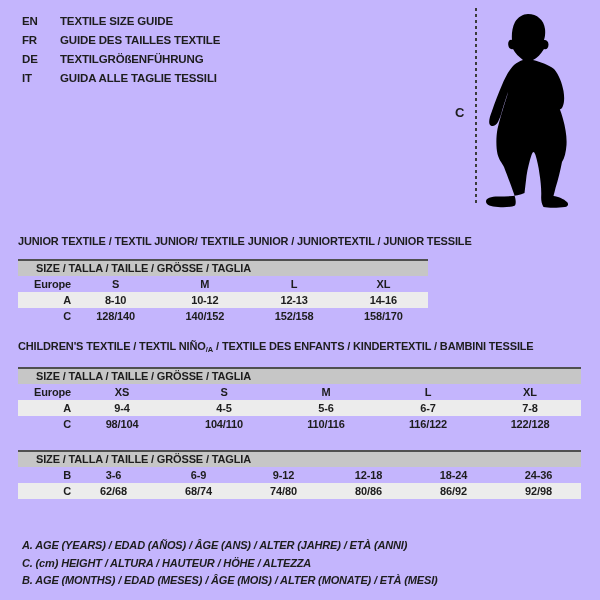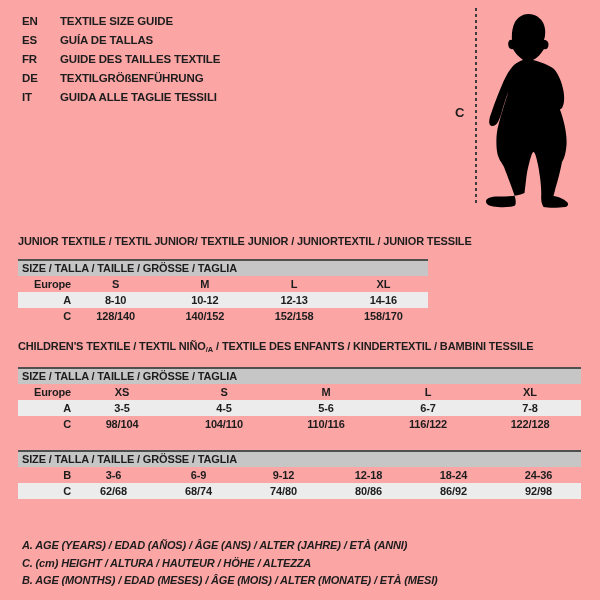--- a/index.html
+++ b/index.html
@@ -4,21 +4,21 @@
 <style>
   html,body{margin:0;padding:0;background:#ffffff;}
   body{
     width:600px;height:600px;
     font-family:"Liberation Sans", sans-serif;
     font-weight:700;
     color:#1d1d1d;
     letter-spacing:-0.15px;
     -webkit-font-smoothing:antialiased;
   }
-  .page{position:relative;width:600px;height:600px;background:#fca5a5;overflow:hidden;}
+  .page{position:relative;width:600px;height:600px;background:#c4b5fd;overflow:hidden;}
 
   
   .lang{position:absolute;left:22px;top:12px;font-size:11.5px;line-height:19px;}
   .lang-row{display:flex;}
   .lang-code{width:38px;flex:0 0 38px;}
 
   
   .dash-line{
     position:absolute;left:475px;top:8px;width:2px;height:198px;
     background:repeating-linear-gradient(to bottom,#3c3c3c 0 3px,transparent 3px 6px);
@@ -33,21 +33,21 @@
   .sec3{top:427px;width:563px;}
   .sec-title{font-size:11px;line-height:13px;white-space:nowrap;}
   .sec3 .sec-title{line-height:16px;}
   .sub{font-size:7.5px;vertical-align:-2px;letter-spacing:0;}
 
   .size-bar{
     margin-top:11px;
     border-top:2px solid #4f4f4f;
     background:#c6c6c6;
     font-size:11px;line-height:13px;
-    padding:1px 0 1px 4px;
+    padding:1px 0 1px 18px;
   }
   .sec3 .size-bar{margin-top:3px;}
 
   table{border-collapse:collapse;table-layout:fixed;width:100%;font-size:11px;}
   td{height:16px;text-align:center;padding:0;font-weight:700;overflow:hidden;white-space:nowrap;}
   td.lbl{text-align:right;padding-left:4px;}
   col.c-lbl{width:53px;}
   tr.shade{background:#ececec;}
 
   
@@ -55,24 +55,20 @@
 </style>
 </head>
 <body>
 
 <div class="page">
 
   <div class="lang">
     <div class="lang-row">
       <span class="lang-code">EN</span>
       <span>TEXTILE SIZE GUIDE</span>
-    </div>
-    <div class="lang-row">
-      <span class="lang-code">ES</span>
-      <span>GUÍA DE TALLAS</span>
     </div>
     <div class="lang-row">
       <span class="lang-code">FR</span>
       <span>GUIDE DES TAILLES TEXTILE</span>
     </div>
     <div class="lang-row">
       <span class="lang-code">DE</span>
       <span>TEXTILGRÖßENFÜHRUNG</span>
     </div>
     <div class="lang-row">
@@ -187,21 +183,21 @@
           <tr>
         <td class="lbl">Europe</td>
         <td>XS</td>
         <td>S</td>
         <td>M</td>
         <td>L</td>
         <td>XL</td>
       </tr>
       <tr class="shade">
         <td class="lbl">A</td>
-        <td>3-5</td>
+        <td>9-4</td>
         <td>4-5</td>
         <td>5-6</td>
         <td>6-7</td>
         <td>7-8</td>
       </tr>
       <tr>
         <td class="lbl">C</td>
         <td>98/104</td>
         <td>104/110</td>
         <td>110/116</td>

